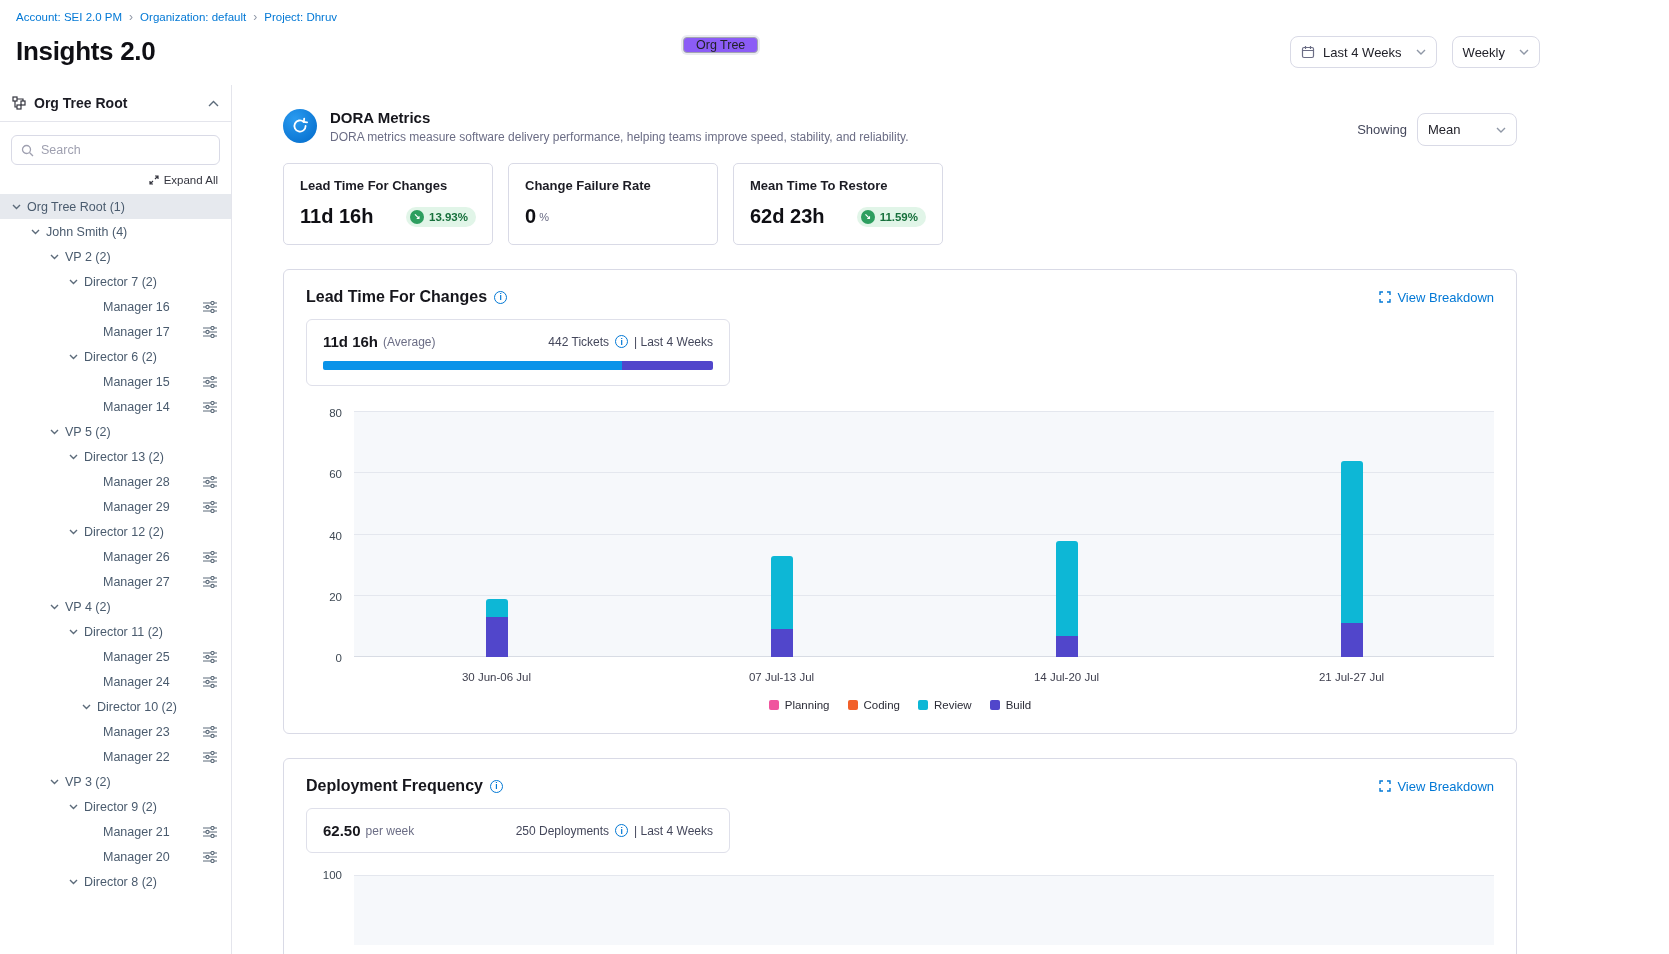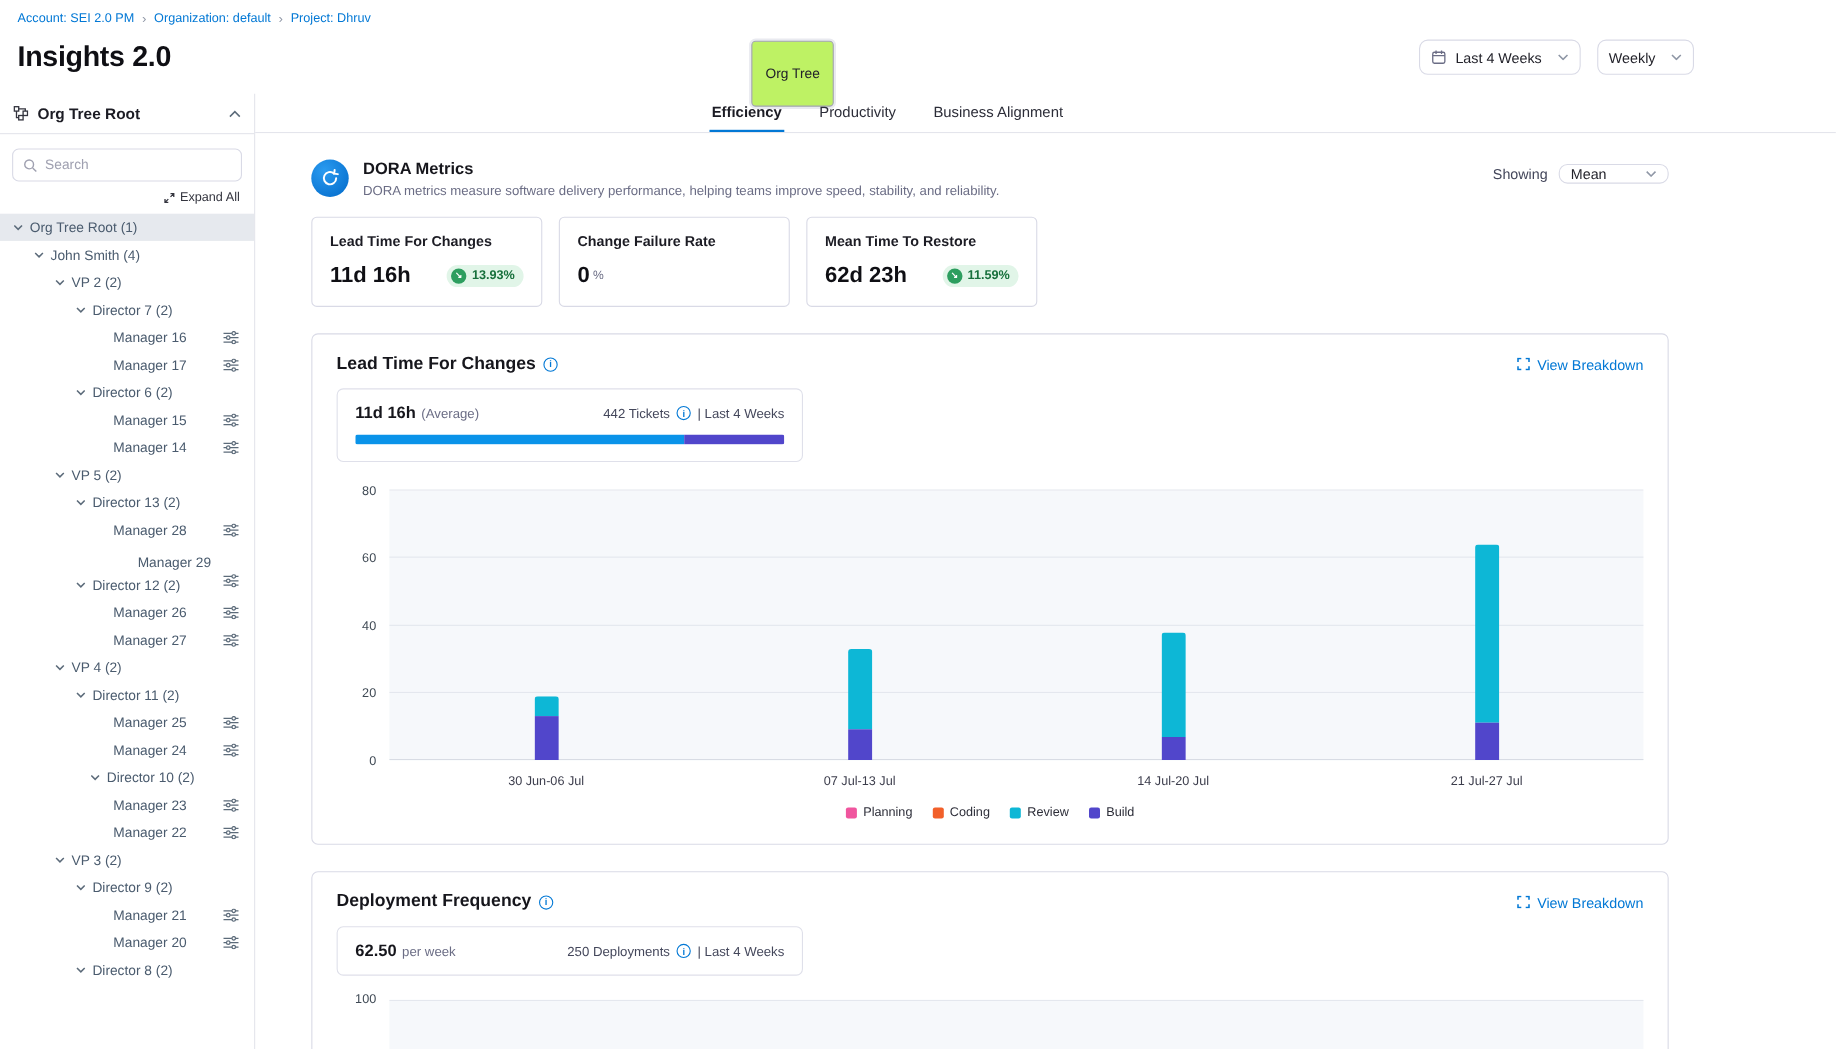--- a/index.html
+++ b/index.html
@@ -5,22 +5,22 @@
   * { margin:0; padding:0; box-sizing:border-box; }
   html,body { width:1669px; height:954px; overflow:hidden; background:#fff;
     font-family:"Liberation Sans", sans-serif; color:#22222a; }
 
   
   .top { position:relative; height:85px; background:#fff; }
   .breadcrumb { position:absolute; left:16px; top:10px; font-size:11.5px; display:flex; align-items:center; gap:7px; }
   .breadcrumb a { color:#0278d5; text-decoration:none; cursor:pointer; }
   .crumb-sep { color:#8f97a6; font-size:12px; }
   .page-title { position:absolute; left:16px; top:36px; font-size:26px; font-weight:700; letter-spacing:-0.3px; color:#0f0f14; }
-  .org-tree-btn { position:absolute; left:683px; top:37px; background:#bef264; border:1px solid #a3a4b2;
-    box-shadow:0 0 0 2px #e9eaf0; border-radius:4px; padding:22px 12px; font-size:12.5px; color:#22222a; cursor:pointer; }
+  .org-tree-btn { position:absolute; left:683px; top:37px; background:#8b5cf6; border:1px solid #a3a4b2;
+    box-shadow:0 0 0 2px #e9eaf0; border-radius:4px; padding:0 12px; font-size:12.5px; color:#22222a; cursor:pointer; }
   .header-controls { position:absolute; right:129px; top:36px; display:flex; gap:15px; }
   .select-box { height:32px; border:1px solid #d9dae6; border-radius:8px; background:#fff; display:flex;
     align-items:center; gap:8px; padding:0 10px; font-size:13px; cursor:pointer; }
   .select-box .chev-dn { margin-left:6px; display:flex; }
 
   
   .body-row { display:flex; height:869px; }
   .sidebar { width:232px; border-right:1px solid #e4e5ec; display:flex; flex-direction:column; flex-shrink:0; }
   .main { flex:1; display:flex; flex-direction:column; min-width:0; }
 
@@ -51,21 +51,21 @@
   
   .content { flex:1; overflow:hidden; padding:24px 152px 0 51px; }
 
   .dora-header { display:flex; align-items:flex-start; }
   .dora-icon { width:34px; height:34px; border-radius:50%; background:radial-gradient(circle at 35% 30%, #2a9bf0, #0169c9);
     display:flex; align-items:center; justify-content:center; flex-shrink:0; margin-right:13px; }
   .dora-title { font-size:15px; font-weight:700; color:#16161c; }
   .dora-sub { font-size:12px; color:#6b6d85; margin-top:4px; }
   .showing-wrap { margin-left:auto; display:flex; align-items:center; gap:10px; margin-top:4px; }
   .showing-label { font-size:13px; color:#44475b; }
-  .showing-select { height:18px; min-width:100px; justify-content:space-between; }
+  .showing-select { height:33px; min-width:100px; justify-content:space-between; }
 
   .metric-row { display:flex; gap:15px; margin-top:17px; }
   .metric-card { width:210px; background:#fff; border:1px solid #d9dae6; border-radius:5px; padding:14px 16px 16px; }
   .metric-label { font-size:13px; font-weight:700; color:#1c1c24; }
   .metric-value-row { display:flex; align-items:center; justify-content:space-between; margin-top:12px; }
   .metric-value { font-size:20px; font-weight:700; color:#0f0f14; }
   .metric-unit { font-size:11px; color:#6b6d85; font-weight:400; margin-left:3px; }
   .trend-badge { display:flex; align-items:center; gap:5px; background:#e1f5e8; border-radius:11px;
     padding:3px 8px 3px 4px; font-size:11.5px; font-weight:700; color:#17703c; }
   .trend-circle { width:14px; height:14px; border-radius:50%; background:#2d9e5f; color:#fff; font-size:8px;
@@ -317,21 +317,21 @@
     <span class="lbl">Manager 28</span>
     <span class="filter-ic">
       <svg width="14" height="12" viewBox="0 0 14 12" stroke="#5c6b7a" stroke-width="1.1" fill="#fff">
               <path d="M0 2h14M0 6h14M0 10h14"></path>
               <circle cx="9.5" cy="2" r="1.6"></circle>
               <circle cx="4.5" cy="6" r="1.6"></circle>
               <circle cx="9.5" cy="10" r="1.6"></circle>
             </svg>
     </span>
   </div>
-        <div class="tree-item" style="padding-left: 86px; flex-direction: column;">
+        <div class="tree-item" style="padding-left: 86px;">
     <span class="chev" style="visibility: hidden;">
       <svg width="9" height="6" viewBox="0 0 9 6">
               <path d="M1 1l3.5 3.5L8 1" fill="none" stroke="#5c6b7a" stroke-width="1.4"></path>
             </svg>
     </span>
     <span class="lbl">Manager 29</span>
     <span class="filter-ic">
       <svg width="14" height="12" viewBox="0 0 14 12" stroke="#5c6b7a" stroke-width="1.1" fill="#fff">
               <path d="M0 2h14M0 6h14M0 10h14"></path>
               <circle cx="9.5" cy="2" r="1.6"></circle>
@@ -528,27 +528,20 @@
               <path d="M1 1l3.5 3.5L8 1" fill="none" stroke="#5c6b7a" stroke-width="1.4"></path>
             </svg>
     </span>
     <span class="lbl">Director 8 (2)</span>
 
   </div>
       </div>
   </div>
 
   <div class="main">
-    <div class="tab-bar">
-      <div class="tabs">
-        <div class="tab active">Efficiency</div>
-        <div class="tab">Productivity</div>
-        <div class="tab">Business Alignment</div>
-      </div>
-    </div>
 
     <div class="content">
 
       <div class="dora-header">
         <div class="dora-icon">
           <svg width="18" height="18" viewBox="0 0 18 18" fill="none" stroke="#fff" stroke-width="1.8" stroke-linecap="round">
               <path d="M14.6 9a5.6 5.6 0 1 1-2.0-4.3"></path>
               <path d="M13.2 1.6l-.4 3.3 3.3.4"></path>
             </svg>
         </div>

